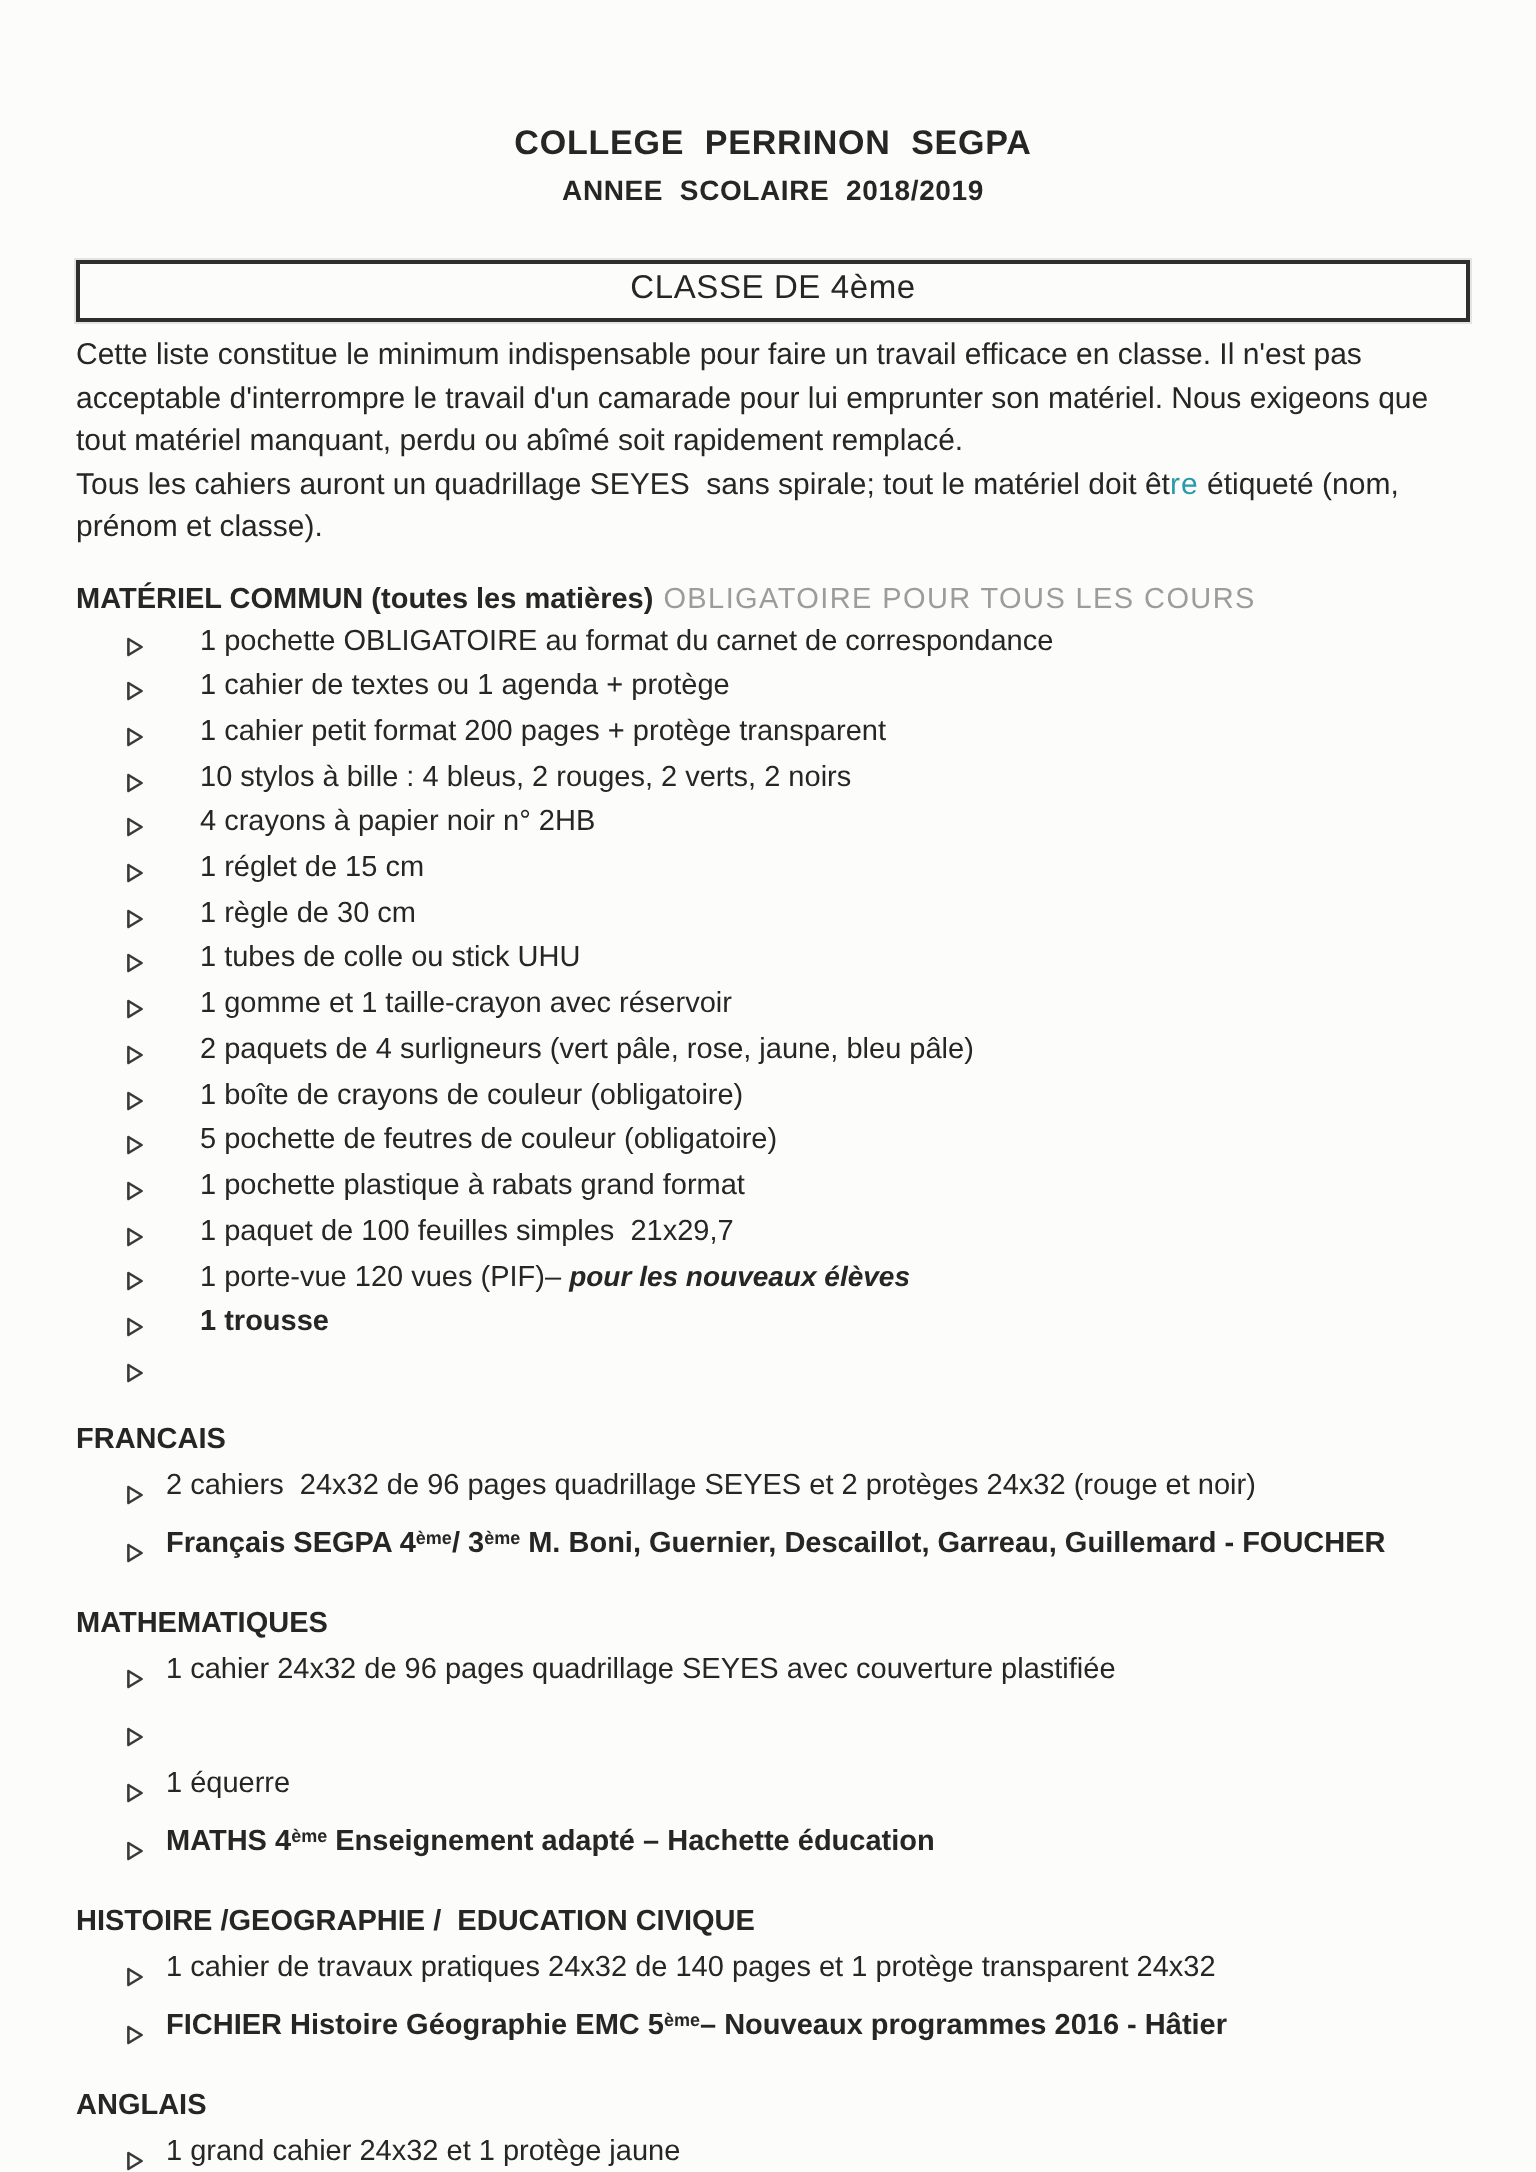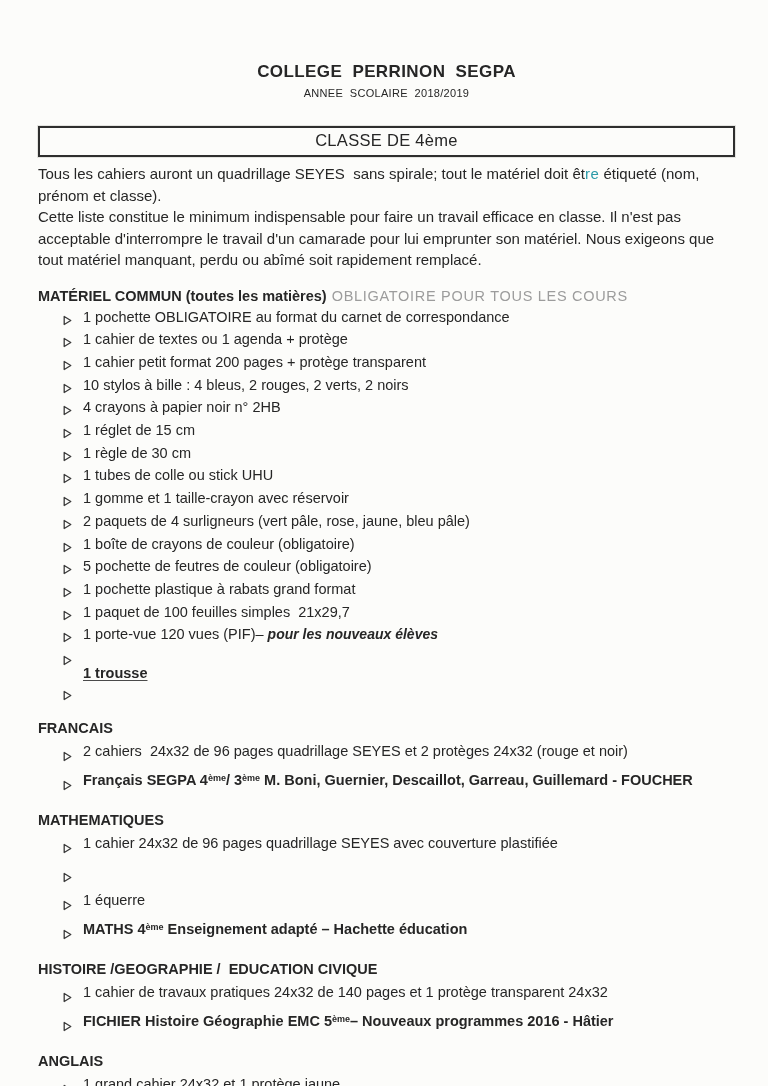--- a/index.html
+++ b/index.html
@@ -19,63 +19,63 @@
   .sheet{
     box-sizing:border-box;
     width:768px;height:933px;
     padding:62px 33px 0 38px;
   }
   .pre{white-space:pre-wrap;}
   .title{
     text-align:center;font-size:17px;font-weight:700;letter-spacing:.4px;
   }
   .subtitle{
-    text-align:center;font-size:11px;font-weight:400;margin-top:5px;letter-spacing:.3px;
+    text-align:center;font-size:14px;font-weight:700;margin-top:5px;letter-spacing:.3px;
   }
   .class-box{
     margin-top:27px;
     border:2px solid #2e2e2e;
     box-shadow:0 0 0 1px #e4e4e0;
     text-align:center;
     padding:3px 0 5px;
     font-size:16.5px;font-weight:400;letter-spacing:.3px;
   }
   .intro{margin-top:6px;font-size:15px;line-height:21.5px;}
   .intro p{margin:0;}
   .teal{color:var(--teal);letter-spacing:.5px;}
   .sec{margin-top:15px;}
   .sec-materiel{margin-top:17px;}
   .sec-h{font-size:14.5px;font-weight:700;}
   .stamp{color:var(--stamp);font-weight:400;letter-spacing:.7px;margin-left:5px;}
   ul.lst{list-style:none;margin:4px 0 0;padding:0;font-size:14.5px;}
   ul.lst li{display:flex;align-items:flex-start;}
-  .tight li{line-height:18.7px;}
+  .tight li{line-height:18.7px;gap:17px;}
   .books li{line-height:22.5px;}
   .blt{flex:0 0 auto;margin:4px 11px 0 25px;}
   .books .blt{margin-top:6px;}
   .txt{flex:1;}
   .b{font-weight:700;}
   .bi{font-weight:700;}
   em.bi{font-size:14px;}
-  .underlined{font-weight:600;text-decoration:underline;text-decoration-thickness:1px;text-underline-offset:2px;text-decoration-color:#4a4a4a;margin-top:16px;}
+  .underlined{font-weight:600;text-decoration-thickness:1px;text-underline-offset:2px;text-decoration-color:#4a4a4a;}
   sup{font-size:9px;font-weight:inherit;vertical-align:4px;line-height:0;}
 </style>
 </head>
 <body>
 
 <div class="sheet">
 
   <div class="title pre">COLLEGE  PERRINON  SEGPA</div>
   <div class="subtitle pre">ANNEE  SCOLAIRE  2018/2019</div>
 
   <div class="class-box"><span class="pre">CLASSE DE 4ème</span></div>
 
   <div class="intro">
+    <p class="pre">Cette liste constitue le minimum indispensable pour faire un travail efficace en classe. Il n'est pas acceptable d'interrompre le travail d'un camarade pour lui emprunter son matériel. Nous exigeons que tout matériel manquant, perdu ou abîmé soit rapidement remplacé.</p>
     <p class="pre"><span>Tous les cahiers auront un quadrillage SEYES  sans spirale; tout le matériel doit êt</span><span class="teal">re</span><span> étiqueté (nom, prénom et classe).</span></p>
-    <p class="pre">Cette liste constitue le minimum indispensable pour faire un travail efficace en classe. Il n'est pas acceptable d'interrompre le travail d'un camarade pour lui emprunter son matériel. Nous exigeons que tout matériel manquant, perdu ou abîmé soit rapidement remplacé.</p>
   </div>
 
   <div class="sec sec-materiel">
     <div class="sec-h"><span class="pre">MATÉRIEL COMMUN (toutes les matières)</span><span class="stamp pre">OBLIGATOIRE POUR TOUS LES COURS</span></div>
     <ul class="lst tight">
       <li>
           <span class="blt"><svg width="9" height="11" viewBox="0 0 9 11">
               <path d="M1.2 1.5 L7.8 5.5 L1.2 9.5 Z" fill="none" stroke="#3a3a3a" stroke-width="1.3" stroke-linejoin="round"></path>
             </svg></span>
           <span class="txt pre">1 pochette OBLIGATOIRE au format du carnet de correspondance</span>

